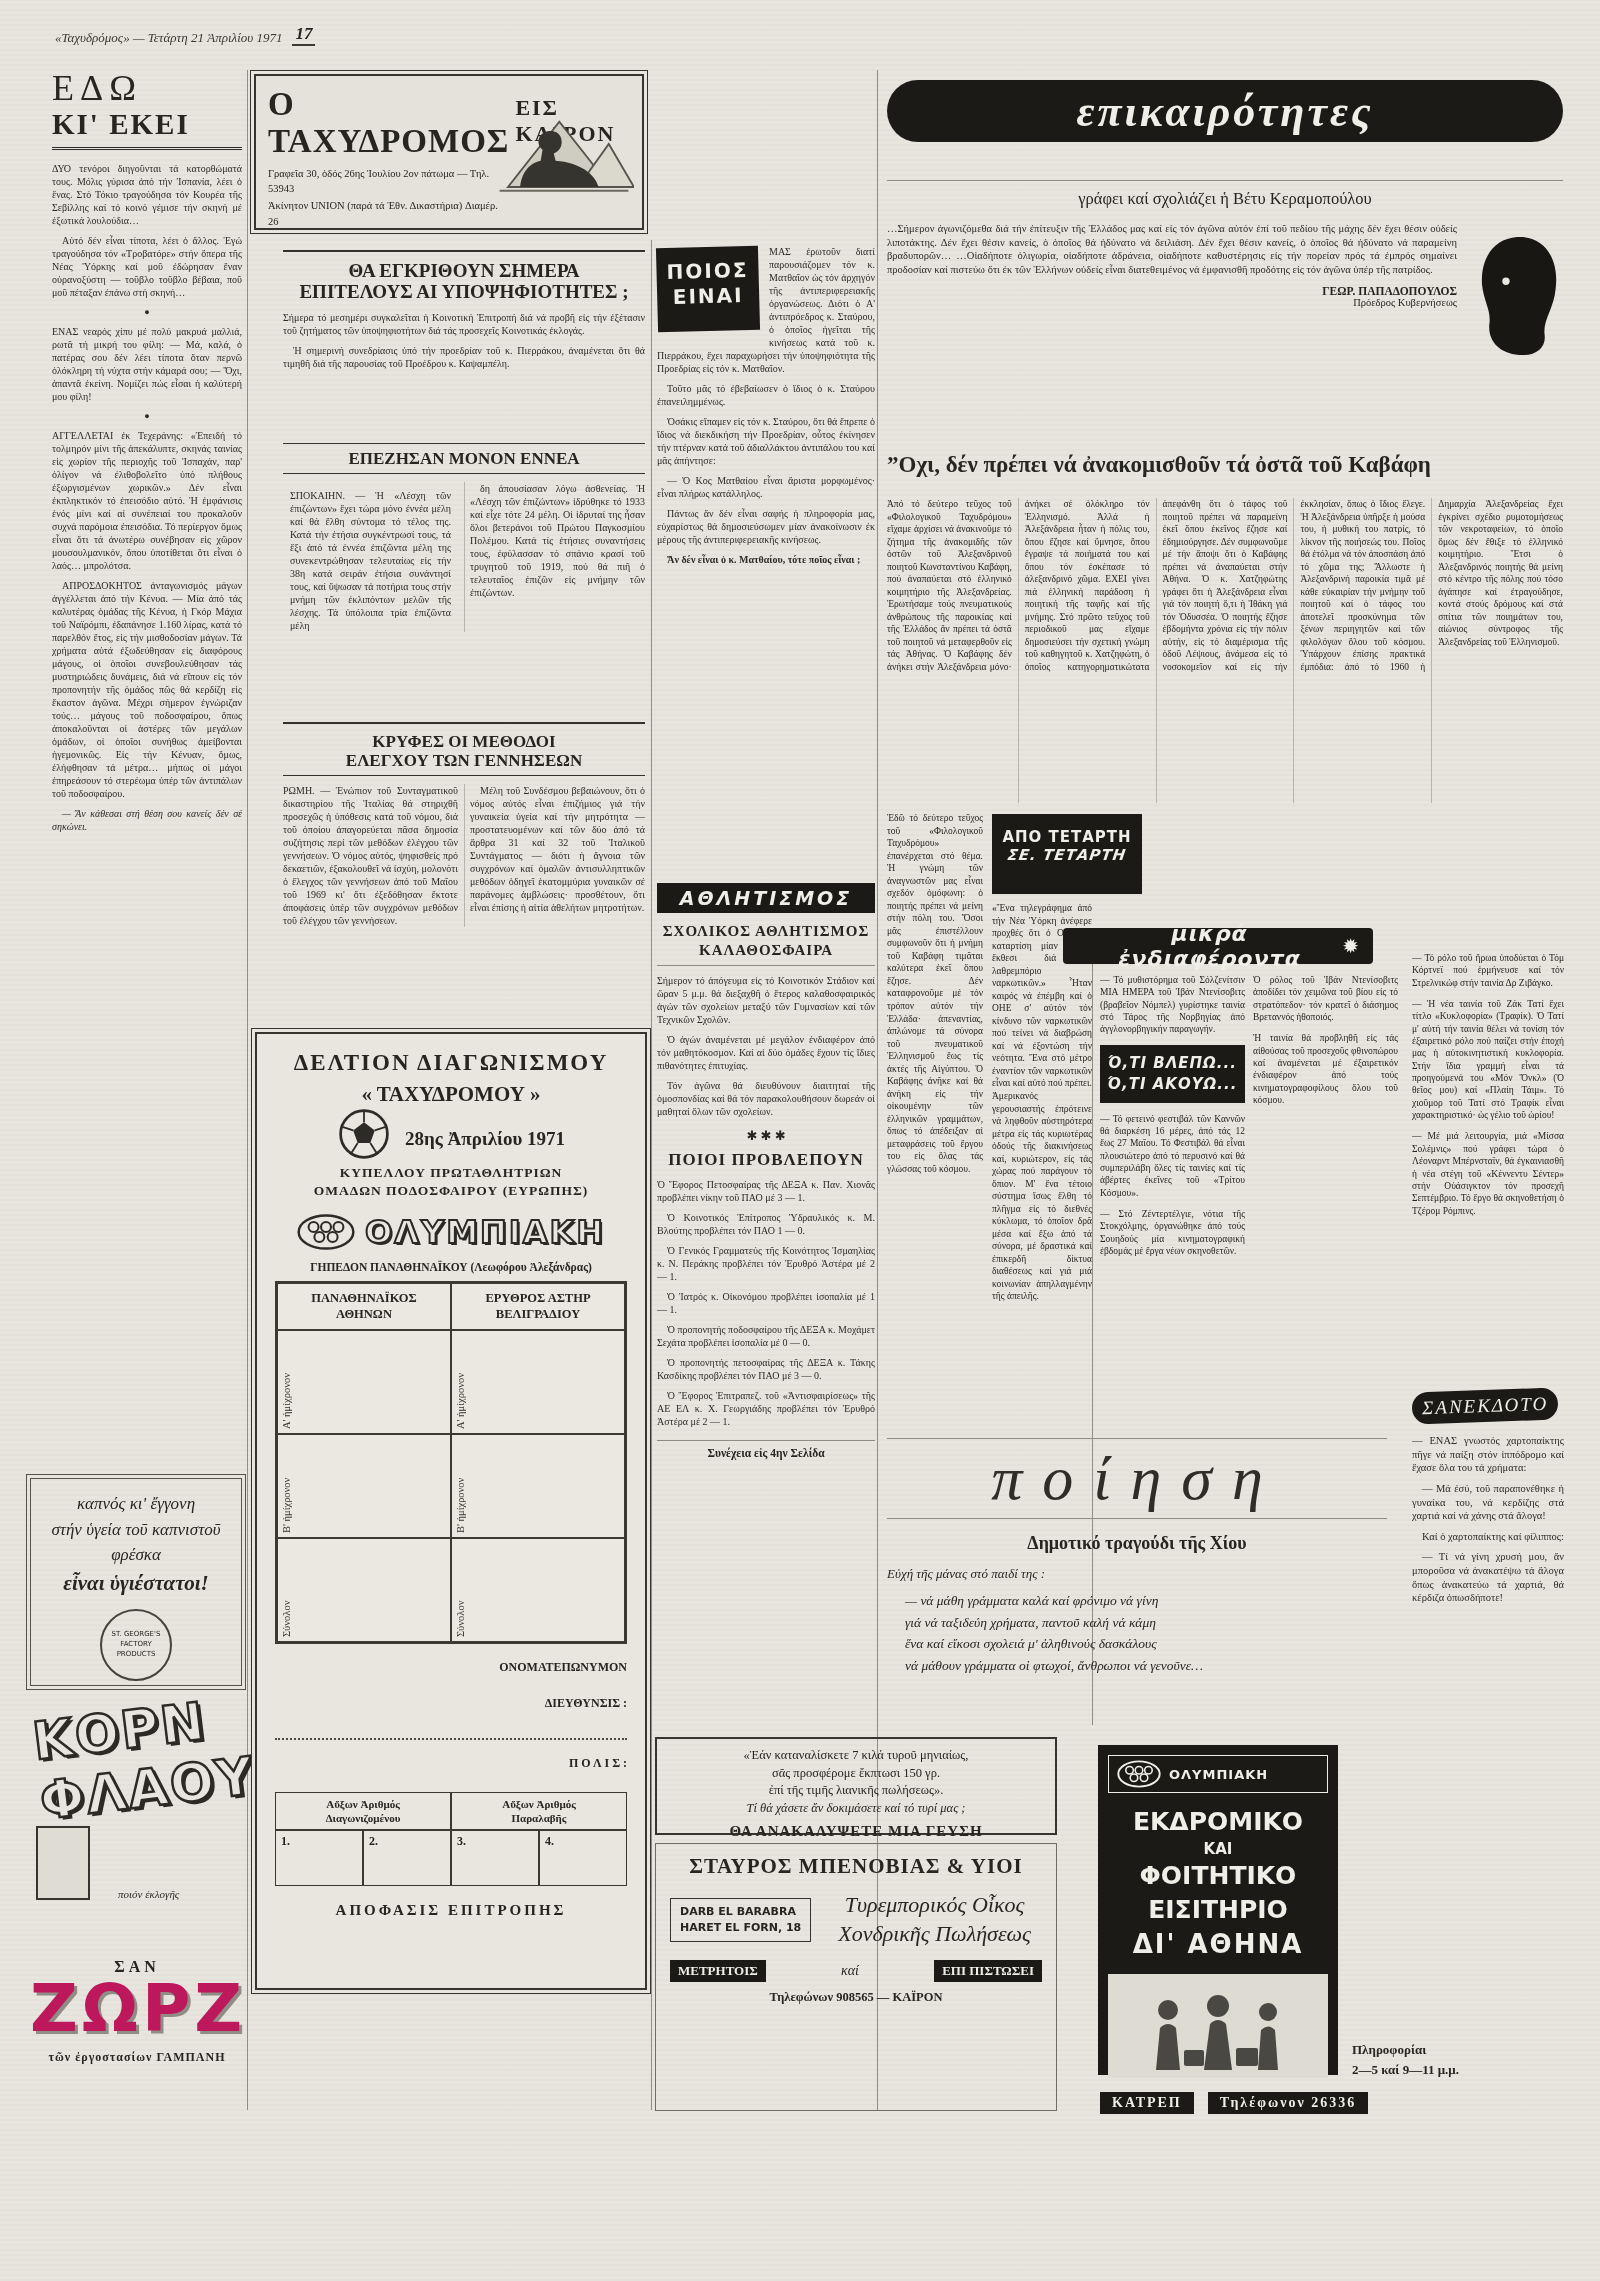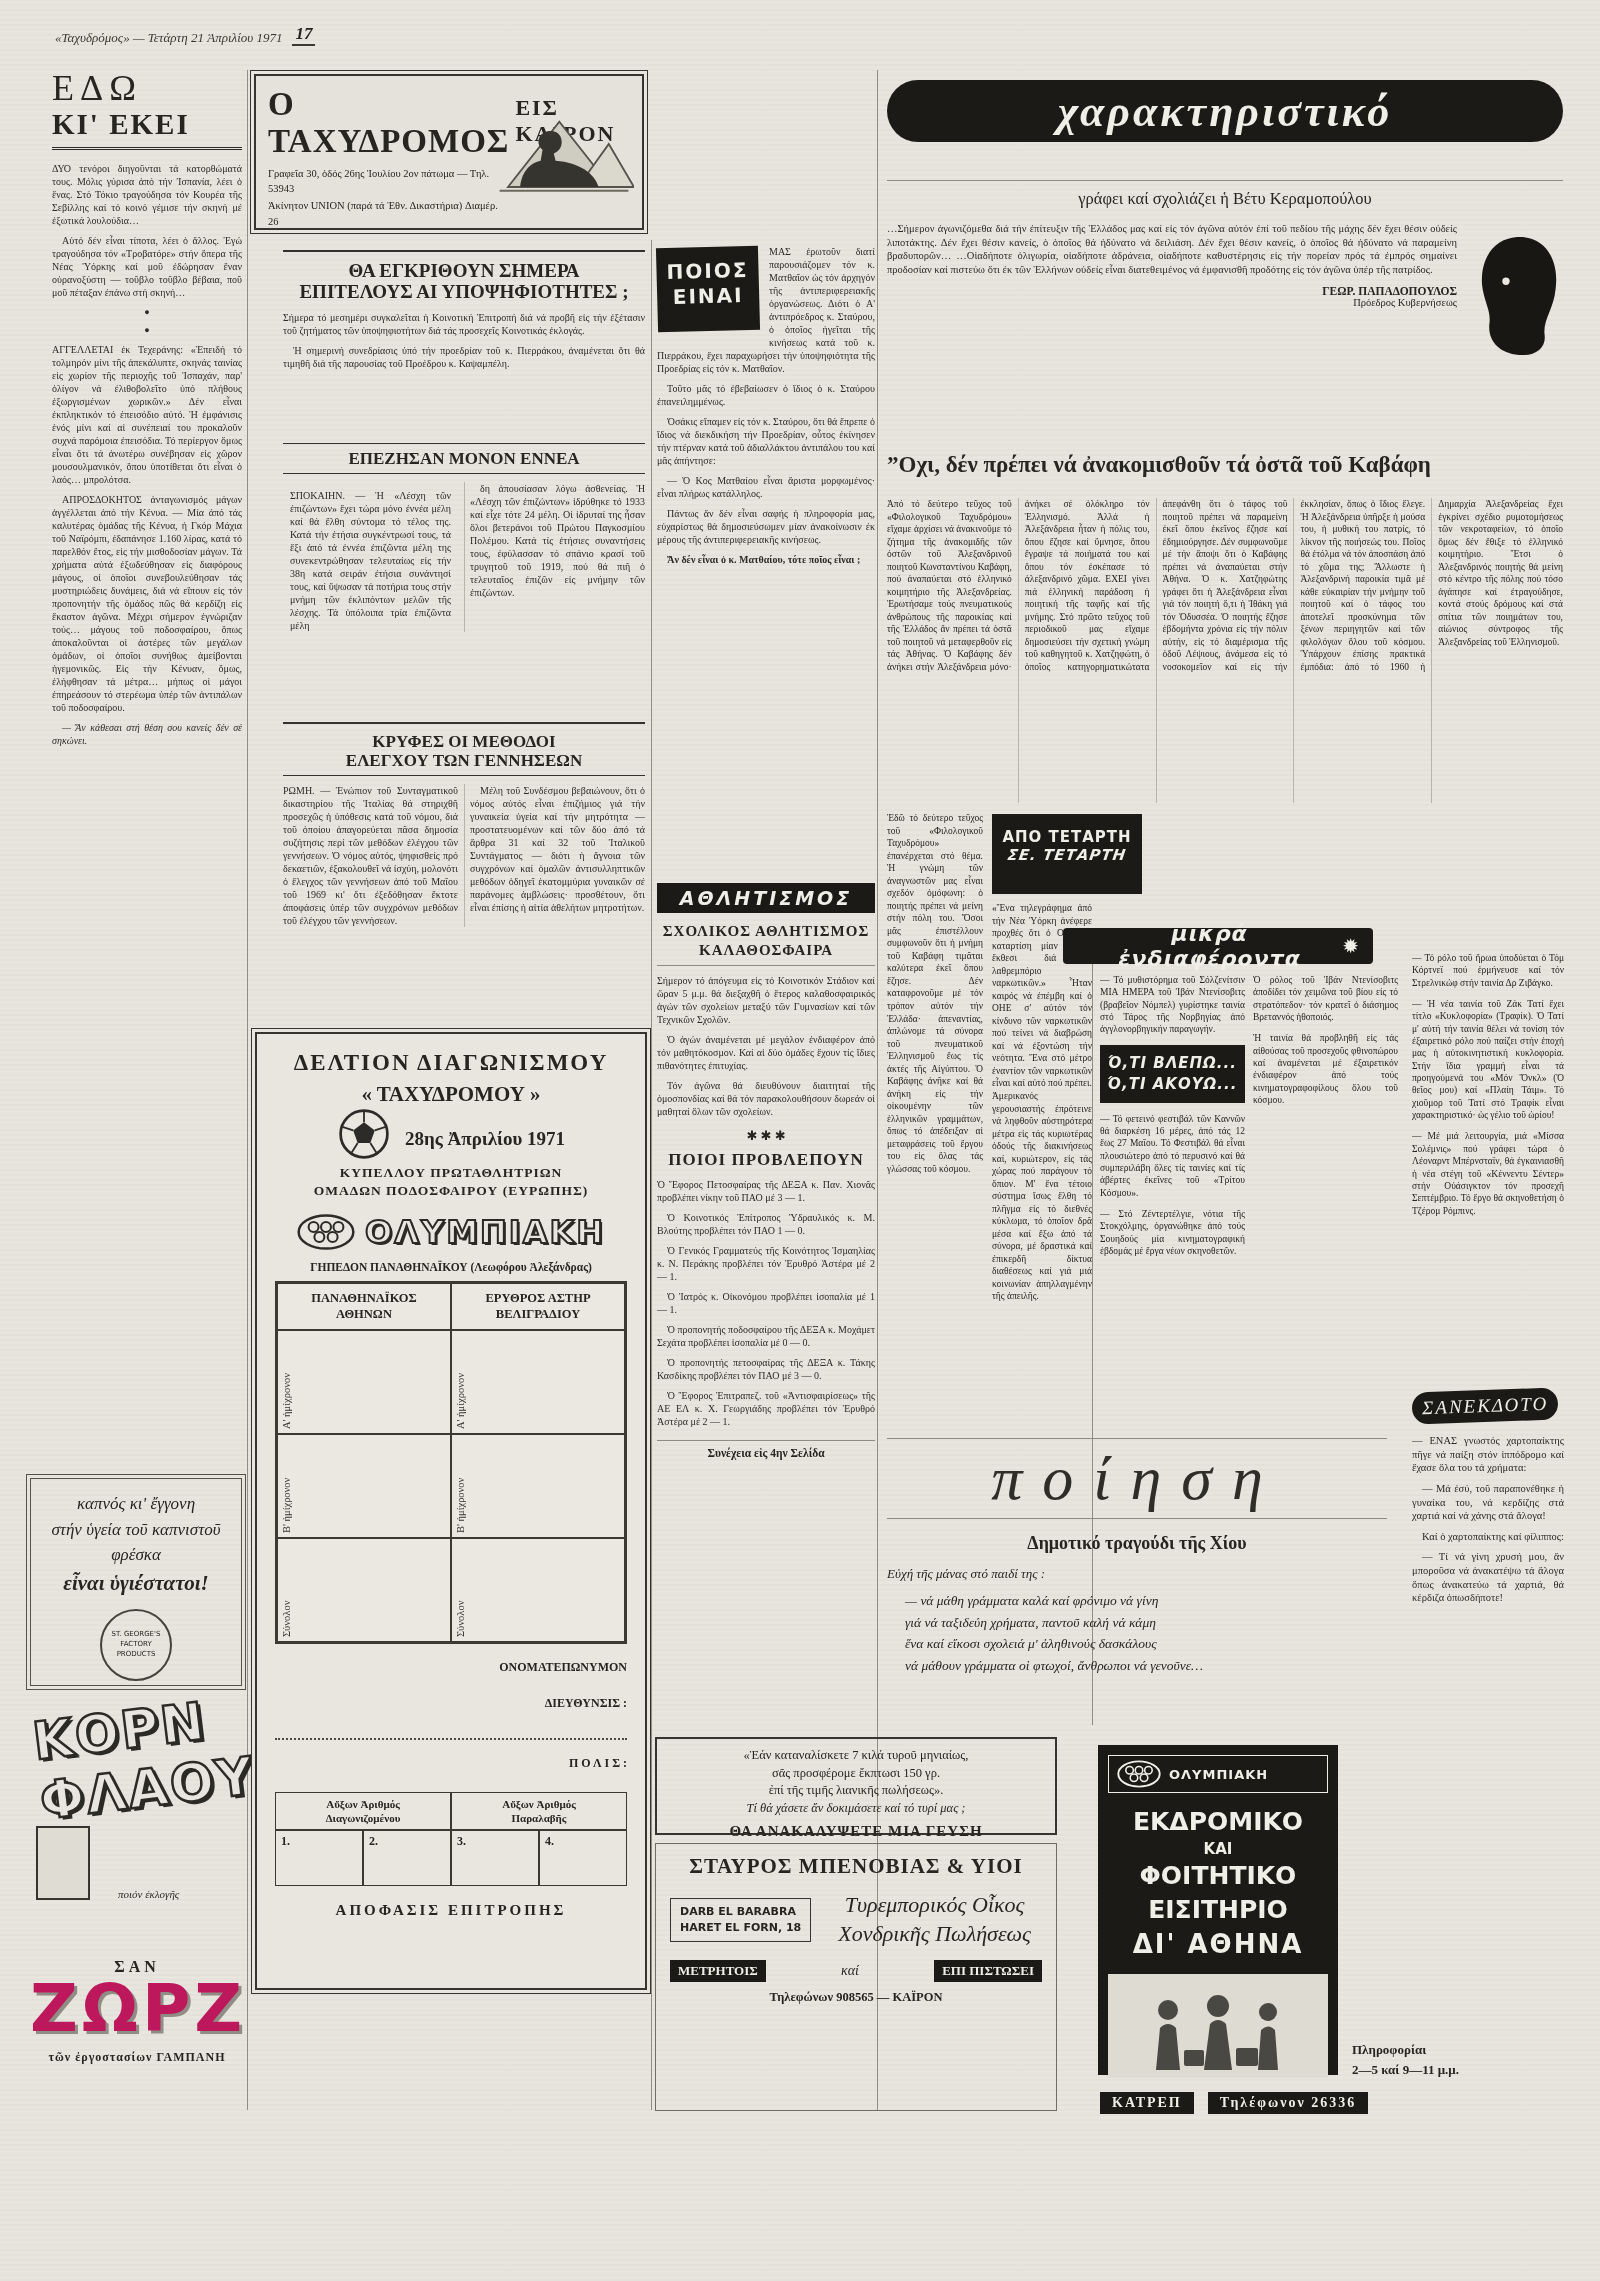--- a/index.html
+++ b/index.html
@@ -164,20 +164,21 @@
   <div class="vrule" style="left:651px; top:240px; height:1870px;"></div>
   <div class="vrule" style="left:877px; top:70px; height:2040px;"></div>
   <div class="vrule" style="left:1092px; top:935px; height:790px;"></div>
 
   <div class="abs" style="left:52px; top:70px; width:190px;">
     <div class="edo-title">ΕΔΩ</div>
     <div class="edo-title2">ΚΙ' ΕΚΕΙ</div>
     <p class="body-text">ΔΥΟ τενόροι διηγοῦνται τά κατορθώματά τους. Μόλις γύρισα ἀπό τήν Ἰσπανία, λέει ὁ ἕνας. Στό Τόκιο τραγούδησα τόν Κουρέα τῆς Σεβίλλης καί τό κοινό γέμισε τήν σκηνή μέ ἐξωτικά λουλούδια…</p>
     <p class="body-text">Αὐτό δέν εἶναι τίποτα, λέει ὁ ἄλλος. Ἐγώ τραγούδησα τόν «Τροβατόρε» στήν ὄπερα τῆς Νέας Ὑόρκης καί μοῦ ἐδώρησαν ἕναν οὐρανοξύστη — τοῦβλο τοῦβλο βέβαια, ποῦ μοῦ πέταξαν ἐπάνω στή σκηνή…</p>
     <div class="sep"></div>
+    <p class="body-text">ΕΝΑΣ νεαρός χίπυ μέ πολύ μακρυά μαλλιά, ρωτᾶ τή μικρή του φίλη: — Μά, καλά, ὁ πατέρας σου δέν λέει τίποτα ὅταν περνῶ ὁλόκληρη τή νύχτα στήν κάμαρά σου; — Ὄχι, ἀπαντᾶ ἐκείνη. Νομίζει πώς εἶσαι ἡ καλύτερή μου φίλη!</p>
     <div class="sep"></div>
     <p class="body-text">ΑΓΓΕΛΛΕΤΑΙ ἐκ Τεχεράνης: «Ἐπειδή τό τολμηρόν μίνι τῆς ἀπεκάλυπτε, σκηνάς ταινίας εἰς χωρίον τῆς περιοχῆς τοῦ Ἰσπαχάν, παρ' ὀλίγον νά ἐλιθοβολεῖτο ὑπό πλήθους ἐξωργισμένων χωρικῶν.» Δέν εἶναι ἐκπληκτικόν τό ἐπεισόδιο αὐτό. Ἡ ἐμφάνισις ἑνός μίνι καί αἱ συνέπειαί του προκαλοῦν συχνά παρόμοια ἐπεισόδια. Τό περίεργον ὅμως εἶναι ὅτι τά ἀνωτέρω συνέβησαν εἰς χῶρον μουσουλμανικόν, ὅπου ὑποτίθεται ὅτι εἶναι ὁ λαός… μπρολότσα.</p>
     <p class="body-text">ΑΠΡΟΣΔΟΚΗΤΟΣ ἀνταγωνισμός μάγων ἀγγέλλεται ἀπό τήν Κένυα. — Μία ἀπό τάς καλυτέρας ὁμάδας τῆς Κένυα, ἡ Γκόρ Μάχια τοῦ Ναϊρόμπι, ἐδαπάνησε 1.160 λίρας, κατά τό παρελθόν ἔτος, εἰς τήν μισθοδοσίαν μάγων. Τά χρήματα αὐτά ἐξωδεύθησαν εἰς διαφόρους μάγους, οἱ ὁποῖοι συνεβουλεύθησαν τάς μυστηριώδεις δυνάμεις, διά νά εἴπουν εἰς τόν προπονητήν τῆς ὁμάδος πῶς θά κερδίζη εἰς ἕκαστον ἀγῶνα. Μέχρι σήμερον ἐγνώριζαν τούς… μάγους τοῦ ποδοσφαίρου, ὅπως ἀποκαλοῦνται οἱ ἀστέρες τῶν μεγάλων ὁμάδων, οἱ ὁποῖοι συνήθως ἀμείβονται ἡγεμονικῶς. Εἰς τήν Κένυαν, ὅμως, ἐλήφθησαν τά μέτρα… μήπως οἱ μάγοι ἐπηρεάσουν τό στερέωμα ὑπέρ τῶν ἀντιπάλων τοῦ ποδοσφαίρου.</p>
     <p class="body-text" style="font-style:italic;">— Ἄν κάθεσαι στή θέση σου κανείς δέν σέ σηκώνει.</p>
   </div>
 
   <div class="abs tobacco" style="left:30px; top:1478px; width:212px; height:208px;">
     <div class="script">καπνός κι' ἔγγονη</div>
     <div class="script">στήν ὑγεία τοῦ καπνιστοῦ</div>
     <div class="script">φρέσκα</div>
@@ -390,21 +391,21 @@
     </div>
     <div class="pay-row">
       <span class="chip">ΜΕΤΡΗΤΟΙΣ</span>
       <span style="font-style:italic; font-size:14px;">καί</span>
       <span class="chip">ΕΠΙ ΠΙΣΤΩΣΕΙ</span>
     </div>
     <div class="benov-phone">Τηλεφώνων 908565 — ΚΑΪΡΟΝ</div>
   </div>
 
   <div class="abs blackbox epik-banner" style="left:887px; top:80px; width:676px; height:62px;">
-    <span>χαρακτηριστικό</span>
+    <span>επικαιρότητες</span>
   </div>
   <div class="abs epik-byline" style="left:887px; top:180px; width:676px;">γράφει καί σχολιάζει ἡ Βέτυ Κεραμοπούλου</div>
 
   <div class="abs" style="left:887px; top:222px; width:676px; display:flex; gap:14px;">
     <div style="display:flex; flex-direction:column; align-items:flex-start; flex:1;">
       <p class="body-text" style="font-size:10.5px;">…Σήμερον ἀγωνιζόμεθα διά τήν ἐπίτευξιν τῆς Ἑλλάδος μας καί εἰς τόν ἀγῶνα αὐτόν ἐπί τοῦ πεδίου τῆς μάχης δέν ἔχει θέσιν οὐδείς λιποτάκτης. Δέν ἔχει θέσιν κανείς, ὁ ὁποῖος θά ἠδύνατο νά δειλιάση. Δέν ἔχει θέσιν κανείς, ὁ ὁποῖος θά ἠδύνατο νά παραμείνη βραδυπορῶν… …Οἱαδήποτε ὀλιγωρία, οἱαδήποτε ἀδράνεια, οἱαδήποτε καθυστέρησις εἰς τήν πορείαν πρός τά ἐμπρός σημαίνει προδοσίαν καί πιστεύω ὅτι ἐκ τῶν Ἑλλήνων οὐδείς εἶναι διατεθειμένος νά ἐμφανισθῆ προδότης εἰς τόν ἀγῶνα ὑπέρ τῆς πατρίδος.</p>
       <div style="align-self:flex-end;">
         <div class="sig">ΓΕΩΡ. ΠΑΠΑΔΟΠΟΥΛΟΣ</div>
         <div class="sig-title">Πρόεδρος Κυβερνήσεως</div>
       </div>

